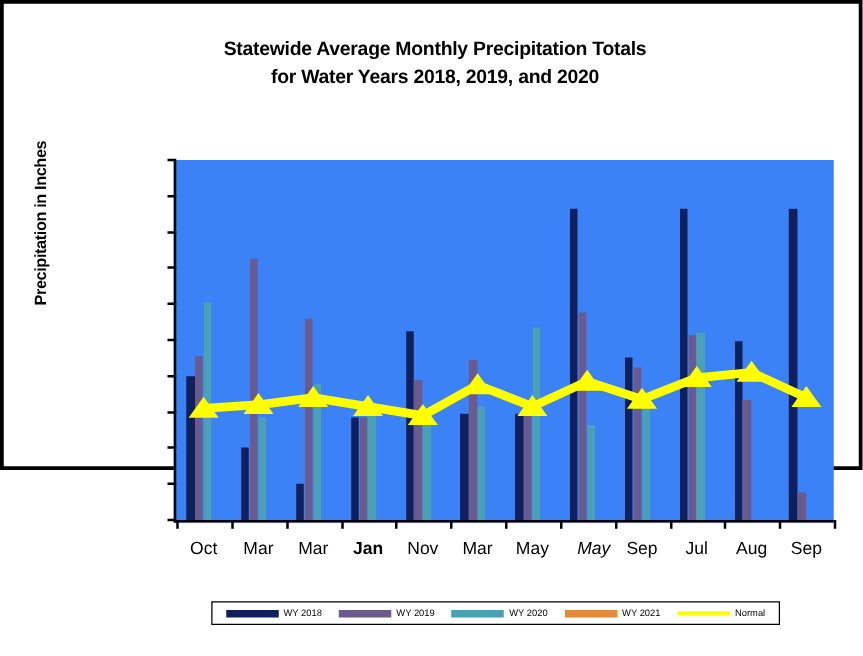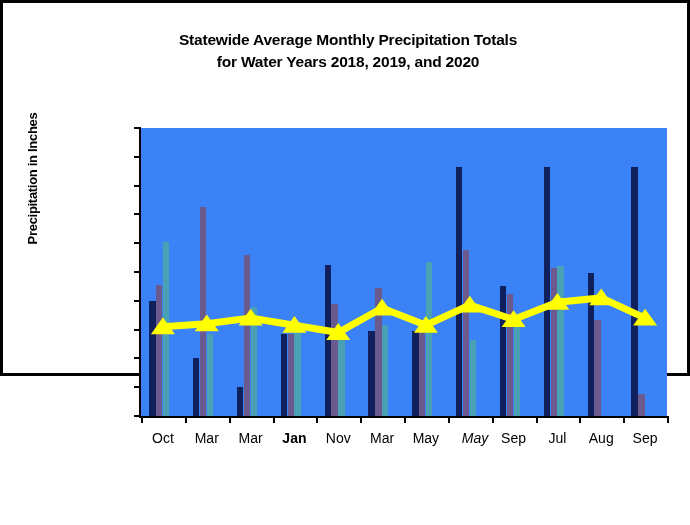--- a/index.html
+++ b/index.html
@@ -193,14 +193,36 @@
         <polygon points="241.08333333333334,170.64 229.08333333333334,187.44 253.08333333333334,187.44" fill="#ffff00"></polygon>
         <polygon points="284.9166666666667,187.92000000000002 272.9166666666667,204.72 296.9166666666667,204.72" fill="#ffff00"></polygon>
         <polygon points="328.75000000000006,167.76 316.75000000000006,184.56 340.75000000000006,184.56" fill="#ffff00"></polygon>
         <polygon points="372.58333333333337,182.15999999999997 360.58333333333337,198.95999999999998 384.58333333333337,198.95999999999998" fill="#ffff00"></polygon>
         <polygon points="416.4166666666667,164.88 404.4166666666667,181.68 428.4166666666667,181.68" fill="#ffff00"></polygon>
         <polygon points="460.25000000000006,160.56 448.25000000000006,177.36 472.25000000000006,177.36" fill="#ffff00"></polygon>
         <polygon points="504.08333333333337,180.72000000000003 492.08333333333337,197.52 516.0833333333334,197.52" fill="#ffff00"></polygon>
       </svg>
   </div>
 
+  <div id="legend">
+      <div class="legend-item">
+        <span class="legend-swatch" style="background: rgb(16, 32, 92);"></span>
+        <span class="legend-text">WY 2018</span>
+      </div>
+      <div class="legend-item">
+        <span class="legend-swatch" style="background: rgb(107, 90, 142);"></span>
+        <span class="legend-text">WY 2019</span>
+      </div>
+      <div class="legend-item">
+        <span class="legend-swatch" style="background: rgb(74, 160, 181);"></span>
+        <span class="legend-text">WY 2020</span>
+      </div>
+      <div class="legend-item">
+        <span class="legend-swatch" style="background: rgb(224, 138, 60);"></span>
+        <span class="legend-text">WY 2021</span>
+      </div>
+      <div class="legend-item">
+        <span class="legend-line" style="background: rgb(255, 255, 0);"></span>
+        <span class="legend-text">Normal</span>
+      </div>
+    </div>
 
 </div>
 
 </body></html>

